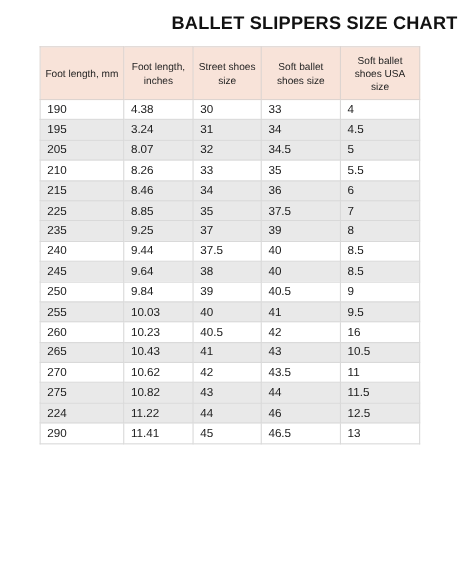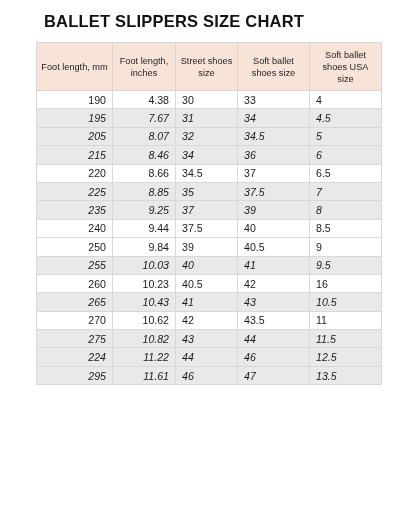--- a/index.html
+++ b/index.html
@@ -14,21 +14,21 @@
     color: #1a1a1a;
     overflow: hidden;
   }
   .page {
     width: 416px;
     height: 511px;
     position: relative;
     box-sizing: border-box;
   }
   .chart-title {
-    text-align: left;
+    text-align: right;
     font-size: 16.5px;
     font-weight: bold;
     letter-spacing: 0.2px;
     color: #121212;
     margin: 0;
     padding-top: 11px;
     line-height: 20px;
     padding-left: 44px;
   }
   .table-wrap {
@@ -68,24 +68,23 @@
     padding: 0 6px;
     box-sizing: border-box;
     font-size: 10.6px;
     color: #1a1a1a;
     vertical-align: middle;
     white-space: nowrap;
     background: #ffffff;
   }
   table.size-chart tbody tr.stripe td {
     background: #e9e9e9;
-    font-style: italic;
   }
   td.col-center {
-    text-align: right;
+    text-align: left;
   }
   td.col-left {
     text-align: left;
     padding-left: 16px;
   }
 </style>
 </head>
 <body>
 
 <div class="page">
@@ -113,46 +112,46 @@
       <tbody id="table-body">
           <tr>
             <td class="col-center">190</td>
             <td class="col-center">4.38</td>
             <td class="col-left">30</td>
             <td class="col-left">33</td>
             <td class="col-left">4</td>
           </tr>
           <tr class="stripe">
             <td class="col-center">195</td>
-            <td class="col-center">7.67</td>
+            <td class="col-center">3.24</td>
             <td class="col-left">31</td>
             <td class="col-left">34</td>
             <td class="col-left">4.5</td>
           </tr>
           <tr class="stripe">
             <td class="col-center">205</td>
             <td class="col-center">8.07</td>
             <td class="col-left">32</td>
             <td class="col-left">34.5</td>
             <td class="col-left">5</td>
           </tr>
+          <tr>
+            <td class="col-center">210</td>
+            <td class="col-center">8.26</td>
+            <td class="col-left">33</td>
+            <td class="col-left">35</td>
+            <td class="col-left">5.5</td>
+          </tr>
           <tr class="stripe">
             <td class="col-center">215</td>
             <td class="col-center">8.46</td>
             <td class="col-left">34</td>
             <td class="col-left">36</td>
             <td class="col-left">6</td>
           </tr>
-          <tr>
-            <td class="col-center">220</td>
-            <td class="col-center">8.66</td>
-            <td class="col-left">34.5</td>
-            <td class="col-left">37</td>
-            <td class="col-left">6.5</td>
-          </tr>
           <tr class="stripe">
             <td class="col-center">225</td>
             <td class="col-center">8.85</td>
             <td class="col-left">35</td>
             <td class="col-left">37.5</td>
             <td class="col-left">7</td>
           </tr>
           <tr class="stripe">
             <td class="col-center">235</td>
             <td class="col-center">9.25</td>
@@ -160,20 +159,27 @@
             <td class="col-left">39</td>
             <td class="col-left">8</td>
           </tr>
           <tr>
             <td class="col-center">240</td>
             <td class="col-center">9.44</td>
             <td class="col-left">37.5</td>
             <td class="col-left">40</td>
             <td class="col-left">8.5</td>
           </tr>
+          <tr class="stripe">
+            <td class="col-center">245</td>
+            <td class="col-center">9.64</td>
+            <td class="col-left">38</td>
+            <td class="col-left">40</td>
+            <td class="col-left">8.5</td>
+          </tr>
           <tr>
             <td class="col-center">250</td>
             <td class="col-center">9.84</td>
             <td class="col-left">39</td>
             <td class="col-left">40.5</td>
             <td class="col-left">9</td>
           </tr>
           <tr class="stripe">
             <td class="col-center">255</td>
             <td class="col-center">10.03</td>
@@ -209,24 +215,24 @@
             <td class="col-left">44</td>
             <td class="col-left">11.5</td>
           </tr>
           <tr class="stripe">
             <td class="col-center">224</td>
             <td class="col-center">11.22</td>
             <td class="col-left">44</td>
             <td class="col-left">46</td>
             <td class="col-left">12.5</td>
           </tr>
-          <tr class="stripe">
-            <td class="col-center">295</td>
-            <td class="col-center">11.61</td>
-            <td class="col-left">46</td>
-            <td class="col-left">47</td>
-            <td class="col-left">13.5</td>
+          <tr>
+            <td class="col-center">290</td>
+            <td class="col-center">11.41</td>
+            <td class="col-left">45</td>
+            <td class="col-left">46.5</td>
+            <td class="col-left">13</td>
           </tr>
         </tbody>
     </table>
   </div>
 
 </div>
 
 </body></html>

